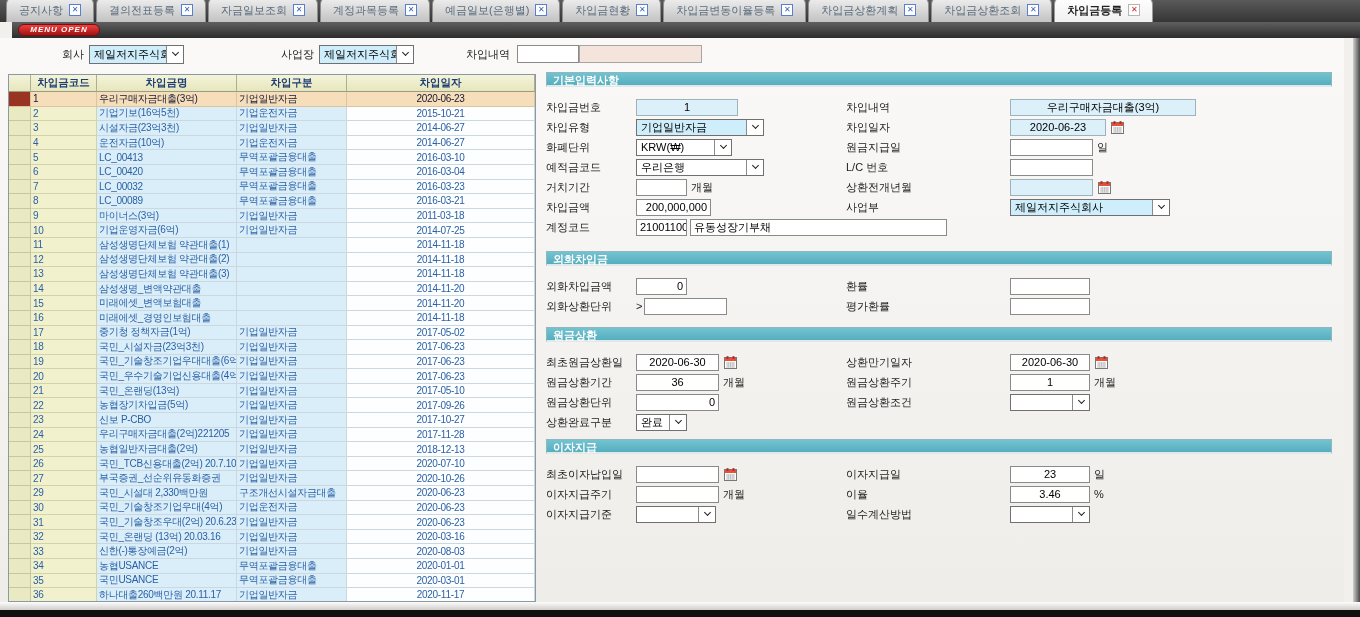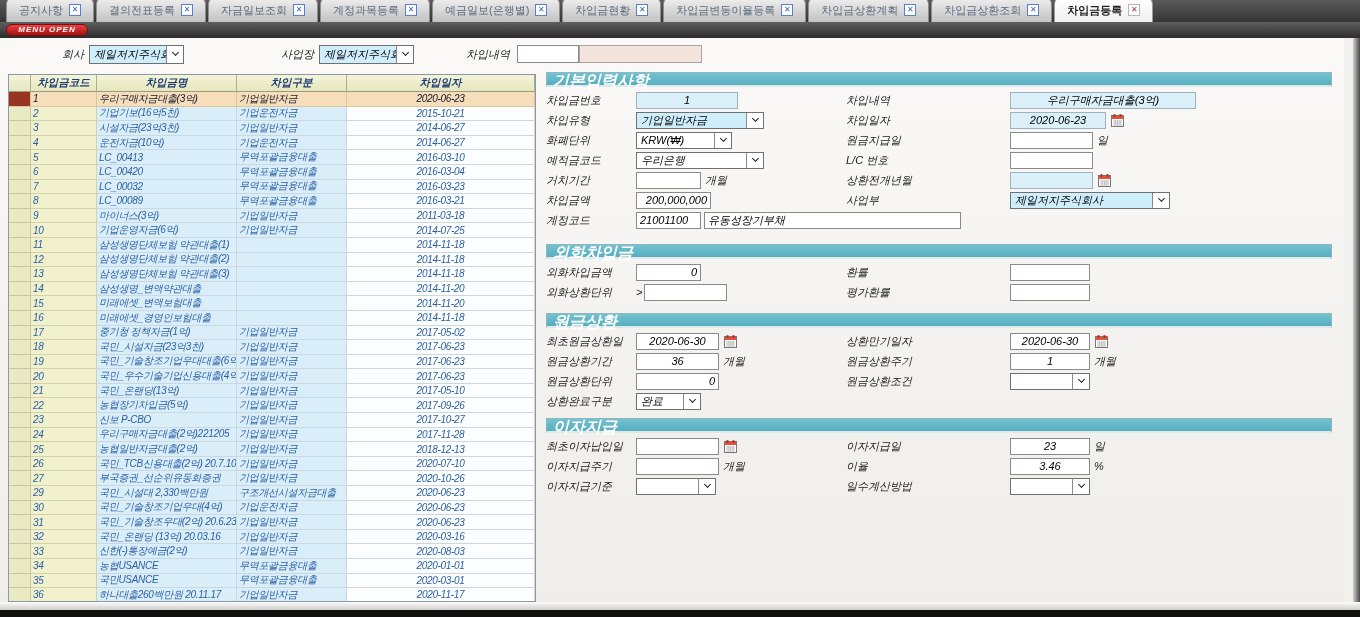--- a/index.html
+++ b/index.html
@@ -11,45 +11,45 @@
   .tabbar { position:absolute; top:0; left:0; right:0; height:22px; background:linear-gradient(#5a5a5a,#353535); display:flex; align-items:flex-end; padding-left:6px; }
   .tab { height:21px; display:flex; align-items:center; gap:6px; padding:12px 12px; margin-right:2px;
          background:linear-gradient(#efefef,#c2c2c2); border:1px solid #8e8e8e; border-bottom:none;
          border-radius:7px 7px 0 0; color:#5a6b7d; white-space:nowrap; cursor:pointer; }
   .tab .tab-x { display:inline-flex; align-items:center; justify-content:center; width:12px; height:12px; background:#fff;
                 border:1px solid #5b7fd0; color:#3a5fc0; font-size:8px; line-height:1; }
   .tab.active { background:linear-gradient(#ffffff,#f0f0f0); color:#222; font-weight:bold; border-color:#9a9a9a; }
   .tab.active .tab-x { border-color:#b5b5b5; color:#d42020; }
 
   
-  .menubar { position:absolute; top:22px; left:0; right:0; height:16px; background:linear-gradient(#5f5f5f,#2c2c2c); }
+  .menubar { position:absolute; top:22px; left:12px; right:0; height:16px; background:linear-gradient(#5f5f5f,#2c2c2c); }
   .menu-open { position:absolute; left:6px; top:2px; width:82px; height:12px; border-radius:7px;
                background:linear-gradient(#ee4040,#a31212); border:1px solid #7d0d0d; color:#fff;
                font-size:8px; font-weight:bold; font-style:italic; letter-spacing:1px; text-align:center; line-height:10px; cursor:pointer; }
 
   
-  .content { position:absolute; top:38px; left:0; right:16px; height:564px; background:linear-gradient(#faf9f7,#efedea);font-style:italic; }
+  .content { position:absolute; top:38px; left:0; right:16px; height:564px; background:linear-gradient(#faf9f7,#efedea); }
   .right-edge { position:absolute; top:38px; right:0; width:7px; height:564px; background:linear-gradient(to right,#cfcfcf,#4a4a4a); }
 
   
   .filterbar { position:absolute; top:0; left:0; right:10px; height:32px; display:flex; align-items:center; }
   .flt-label { color:#222; }
   .selectbox { display:inline-flex; align-items:stretch; border:1px solid #707070; background:#fff; height:19px; cursor:pointer; }
   .selectbox.blue { background:#cfeefc; }
   .selval { display:flex; align-items:center; padding:0 4px; flex:1; white-space:nowrap; overflow:hidden; }
   .abox { width:17px; background:#fff; border-left:1px solid #8a8a8a; display:flex; align-items:center; justify-content:center; }
   .chev { width:5px; height:5px; border-right:1.6px solid #222; border-bottom:1.6px solid #222; transform:rotate(45deg); margin-top:-3px; }
 
   .fld { display:inline-flex; align-items:center; height:18px; border:1px solid #8a8a8a; background:#fff; padding:0 3px; white-space:nowrap; overflow:hidden; }
   .fld.blue { background:#dcf0fa; border-color:#9cb2bd; }
   .fld.beige { background:#f5e4db; border-color:#a5a5a5; }
   .fld.center { justify-content:center; }
   .fld.rt { justify-content:flex-end; }
 
-  .w62{width:62px}.w65{width:65px}.w72{width:75px}.w80{width:80px}.w83{width:83px}.w95{width:95px}
+  .w62{width:62px}.w65{width:51px}.w72{width:75px}.w80{width:80px}.w83{width:83px}.w95{width:95px}
   .w96{width:96px}.w100{width:102px}.w123{width:123px}.w128{width:128px}.w158{width:160px}
   .w186{width:186px}.w257{width:257px}
 
   
   .grid { position:absolute; left:8px; top:36px; width:528px; height:528px; background:#fff; border:1px solid #8b99a4; overflow:hidden; }
   .thead { display:flex; height:17px;text-align:right; }
   .th { background:linear-gradient(#f4f4da,#e6e6bd); border-right:1px solid #aeae92; border-bottom:1px solid #9a9a85;
         color:#1d3d73; font-weight:bold; font-size:10.5px; display:flex; align-items:center; justify-content:center; overflow:hidden; white-space:nowrap; }
   .tr { display:flex; height:14.6px; cursor:pointer; }
   .td { border-right:1px solid #ccd8df; border-bottom:1px solid #ccd8df; font-size:10px; color:#2a5fa5;
@@ -62,22 +62,22 @@
   .c-name { width:140px; }
   .c-type { width:110px; }
   .td.c-name, .td.c-type { background:#daeef9; }
   .c-date { flex:1; justify-content:center; }
   .td.c-date { background:#fcfeff; }
   .tr.sel .td { background:#f6debb; color:#16162e; border-color:#dcc49d; }
   .tr.sel .td.ind { background:#993322; }
 
   
   .panel { position:absolute; left:540px; top:32px; right:8px; height:570px; padding:2px 4px 0 6px; }
-  .sec-bar { height:15px; background:linear-gradient(#74c2d0,#55aebf); color:#fff; font-weight:bold; font-size:16px;
-             line-height:15px; padding-left:6px; border:1px solid #8fb7bf; border-bottom:2px solid #dfe9ea; margin-bottom:3px; }
+  .sec-bar { height:15px; background:linear-gradient(#74c2d0,#55aebf); color:#fff; font-weight:bold; font-size:11px;
+             line-height:15px; padding-left:6px; border:1px solid #8fb7bf; border-bottom:2px solid #dfe9ea; margin-bottom:10px; }
   .sec-body { position:relative; }
   .col { position:absolute; top:0; }
   .col.left { left:0; }
   .col.right { left:300px; }
   .frow { display:flex; align-items:center; height:20px; }
   .flabel { width:84px; text-align:left; margin-right:6px; color:#1c1c1c; white-space:nowrap; }
   .col.right .flabel { width:158px; }
   .suffix { margin-left:4px; color:#1c1c1c; }
   .prefix { margin-right:2px; color:#1c1c1c; }
   .fld.h15 { height:17px; }

